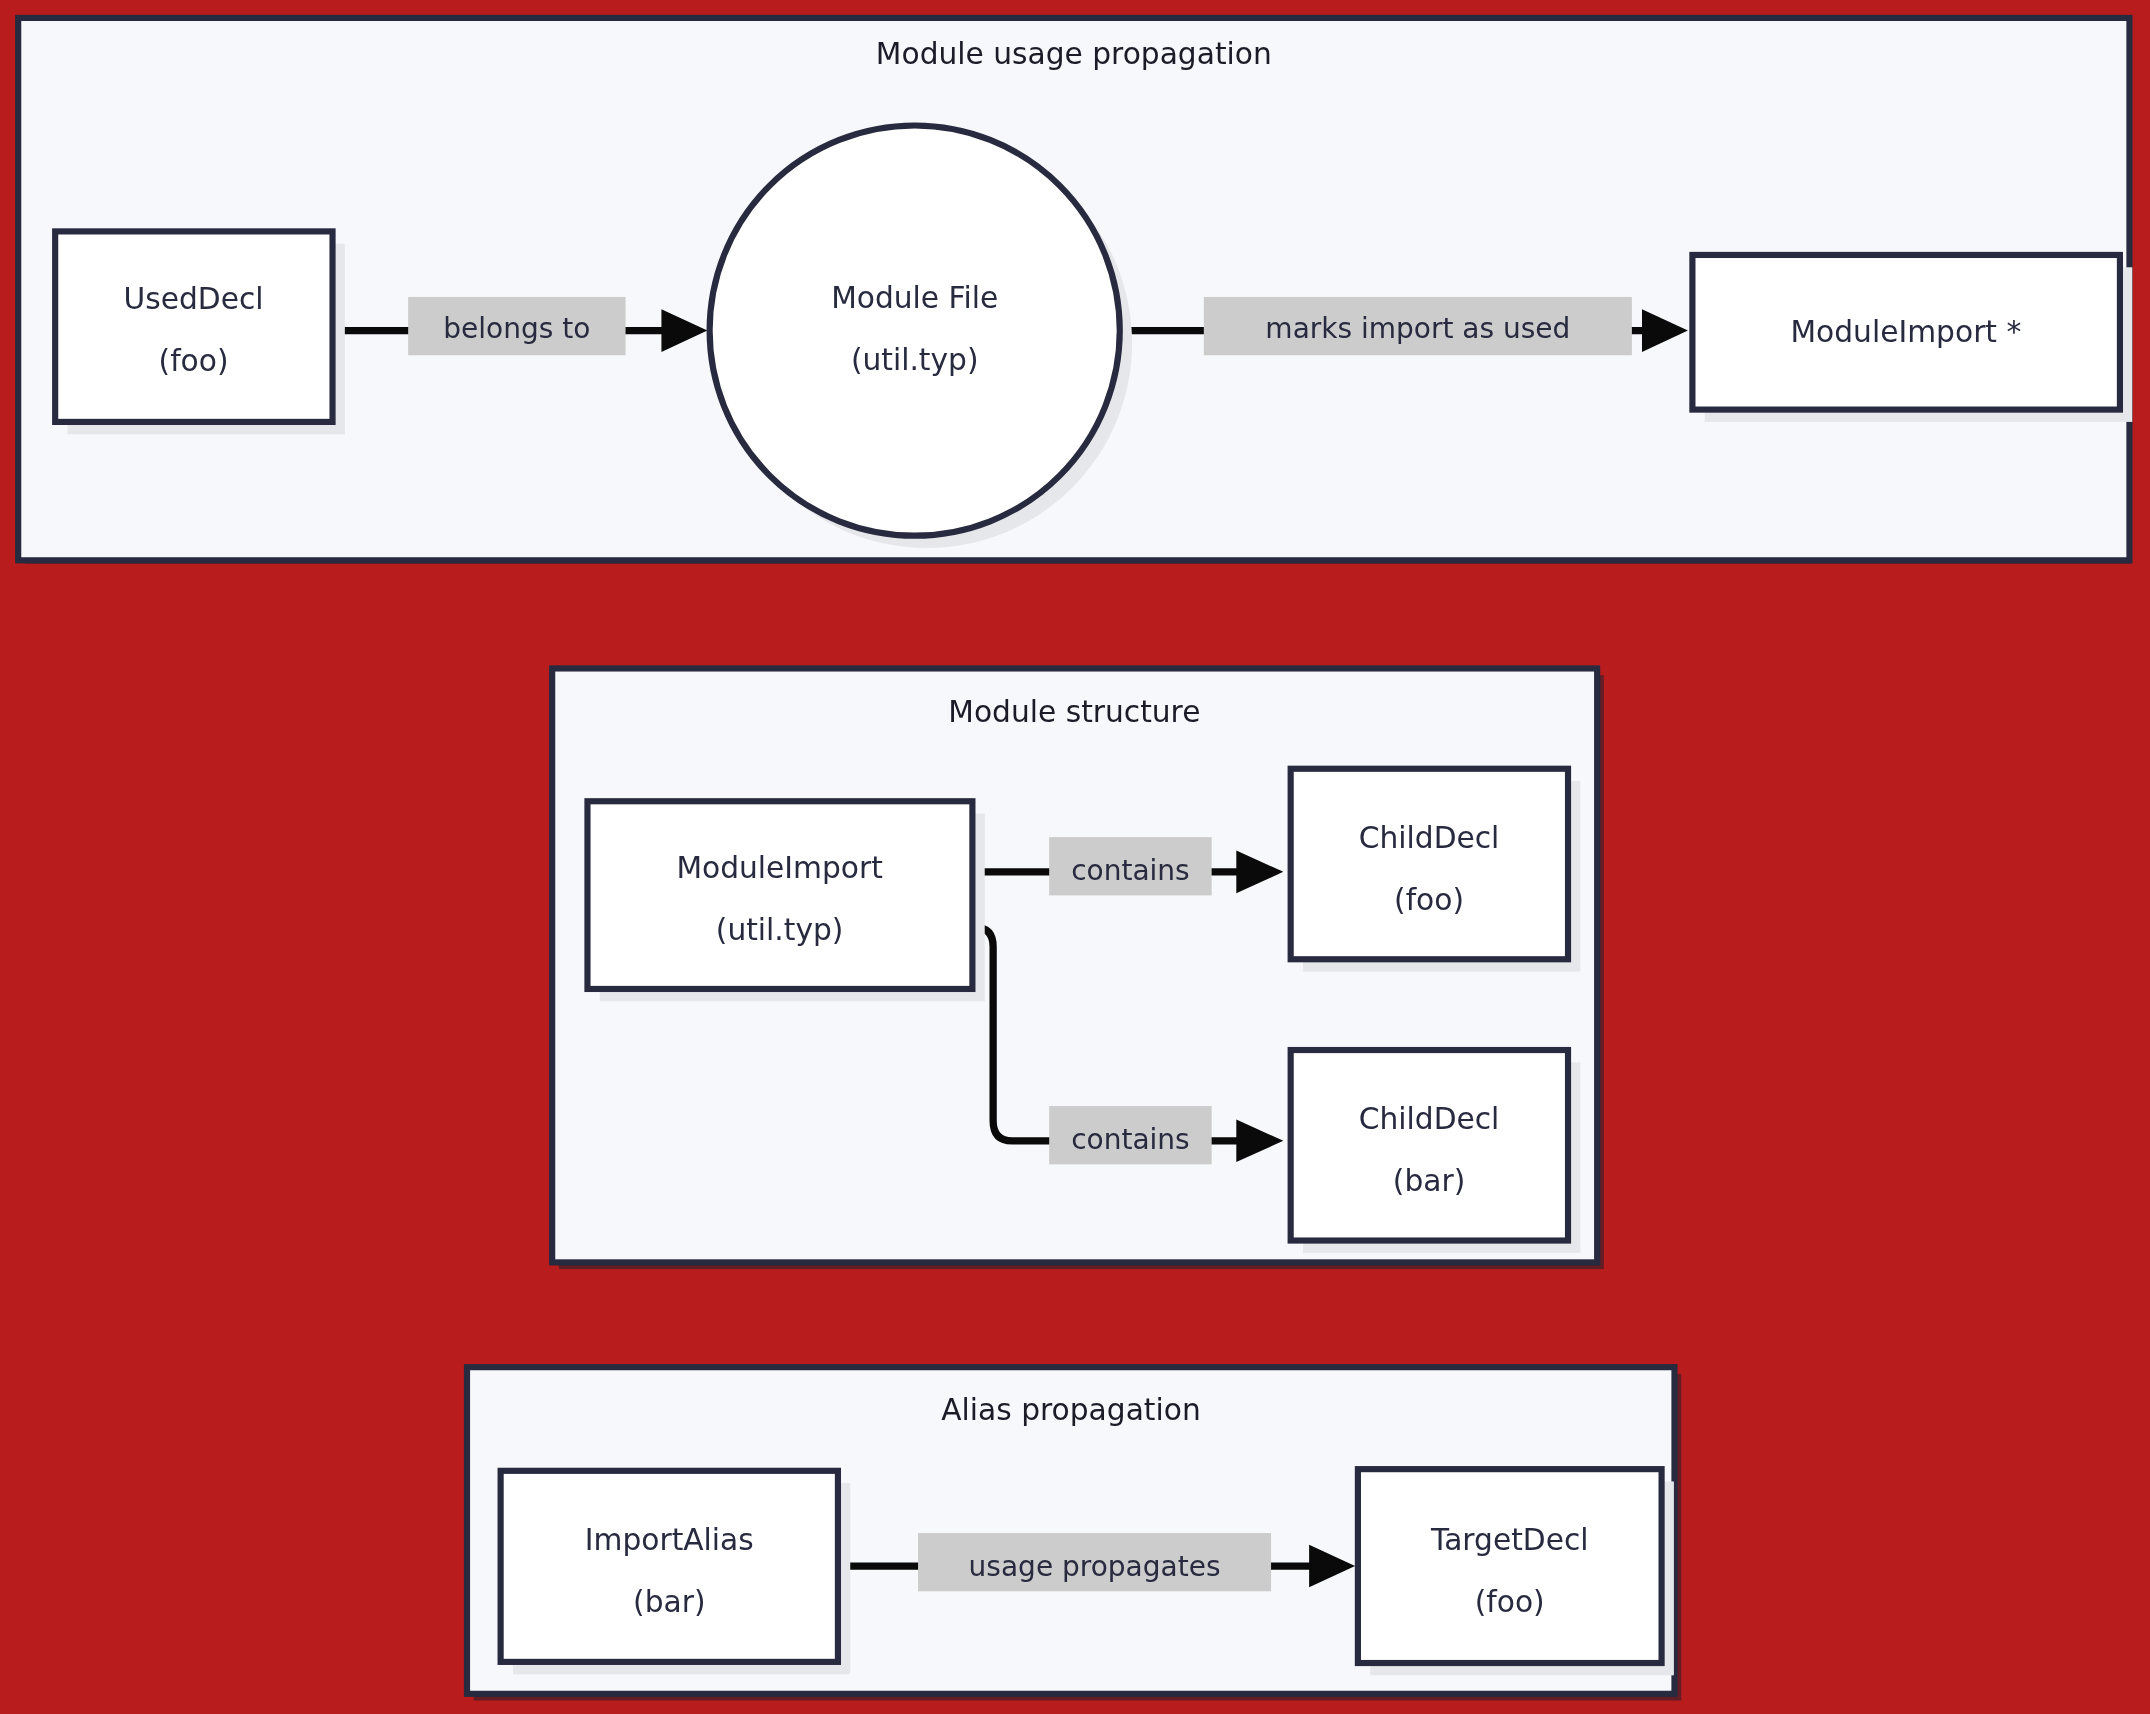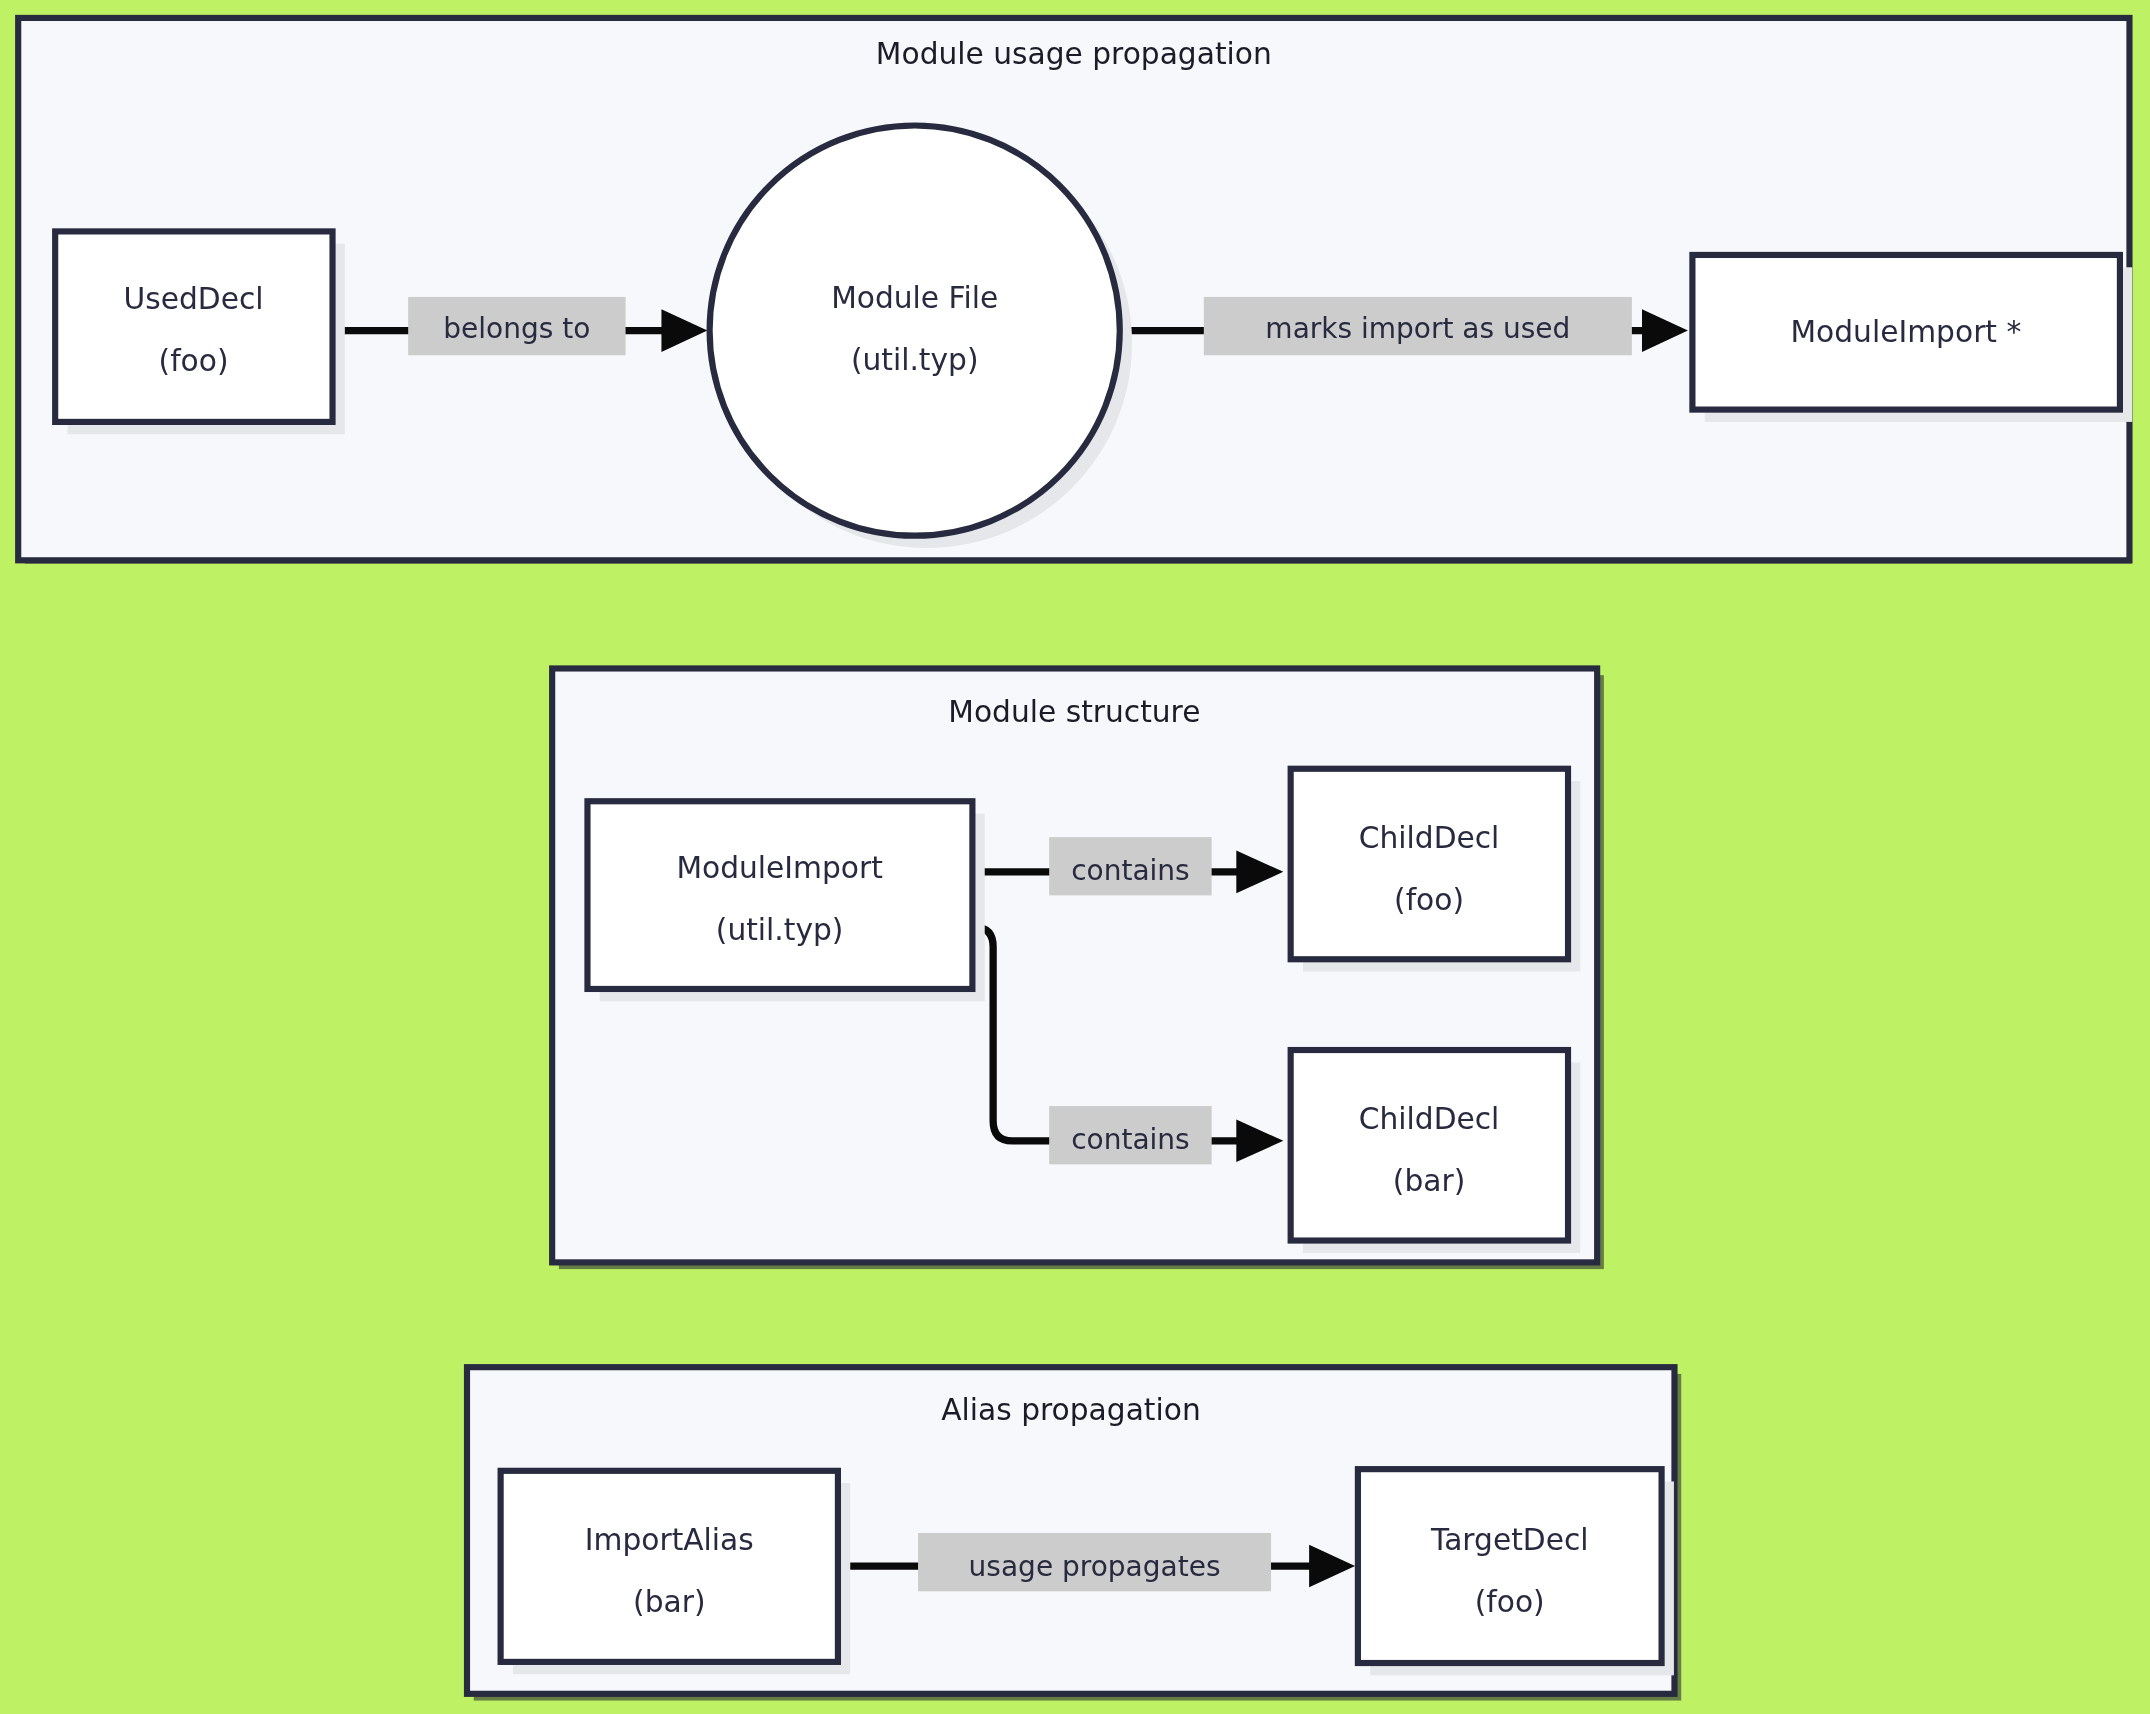--- a/index.html
+++ b/index.html
@@ -10,21 +10,21 @@
   body {
     width: 2151px;
     height: 1714px;
     font-family: "DejaVu Sans", sans-serif;
     overflow: hidden;
   }
   #stage {
     position: relative;
     width: 2151px;
     height: 1714px;
-    background: #bef264;
+    background: #b91c1c;
   }
   svg#diagram {
     position: absolute;
     left: 0;
     top: 0;
     width: 2151px;
     height: 1714px;
     display: block;
   }
   .panel-bg {

